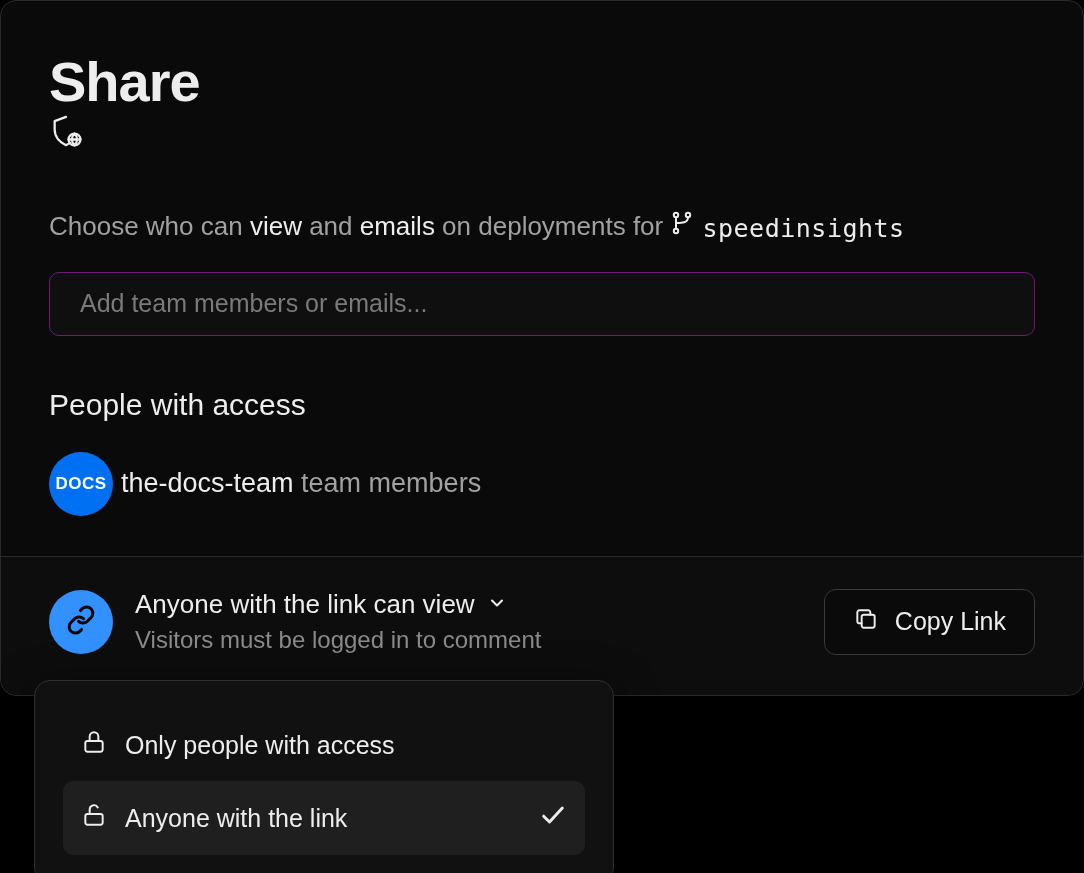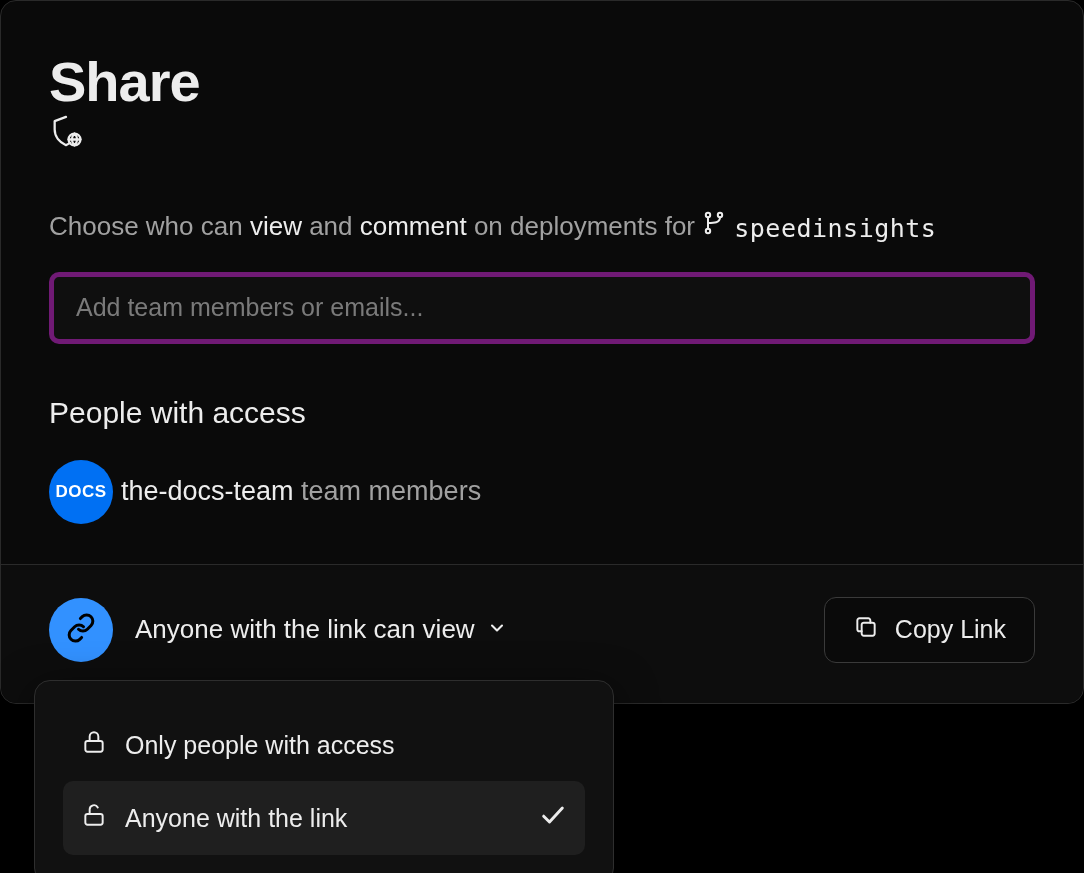--- a/index.html
+++ b/index.html
@@ -53,27 +53,27 @@
   }
   .branch-icon { display: inline-flex; }
   .branch-name {
     font-family: ui-monospace, "SF Mono", Menlo, Consolas, monospace;
     color: #ededed;
     font-size: 25px;
     letter-spacing: 0.5px;
   }
   .input-wrap {
     width: 100%;
-    height: 72px;
+    height: 64px;
     background: #0f0f0f;
-    border: 5px solid #701a75;
+    border: 1px solid #701a75;
     border-radius: 10px;
     display: flex;
     align-items: center;
-    padding: 0 22px;
+    padding: 0 30px;
     margin-bottom: 52px;
   }
   .input-wrap input {
     width: 100%;
     background: transparent;
     border: none;
     outline: none;
     color: #ededed;
     font-size: 25px;
   }
@@ -203,21 +203,21 @@
       <span class="shield-icon">
         <svg width="34" height="34" viewBox="0 0 24 24" fill="none" stroke="#ededed" stroke-width="1.6" stroke-linecap="round" stroke-linejoin="round">
           <path d="M12 2 L4 5 V11 C4 16 7.5 20 12 22 C13 21.6 13.9 21 14.7 20.3"></path>
           <circle cx="18" cy="18" r="4.2"></circle>
           <path d="M13.8 18 H22.2 M18 13.8 C19.2 15 19.8 16.5 19.8 18 C19.8 19.5 19.2 21 18 22.2 M18 13.8 C16.8 15 16.2 16.5 16.2 18 C16.2 19.5 16.8 21 18 22.2"></path>
         </svg>
       </span>
     </div>
 
     <p class="subtitle">
-      <span>Choose who can </span><span class="strong">view</span><span> and </span><span class="strong">comment</span><span> on deployments for </span>
+      <span>Choose who can </span><span class="strong">view</span><span> and </span><span class="strong">emails</span><span> on deployments for </span>
       <span class="branch-wrap">
         <span class="branch-icon">
           <svg width="24" height="24" viewBox="0 0 24 24" fill="none" stroke="#ededed" stroke-width="2" stroke-linecap="round" stroke-linejoin="round">
             <circle cx="6" cy="4" r="2.2"></circle>
             <circle cx="18" cy="4" r="2.2"></circle>
             <circle cx="6" cy="20" r="2.2"></circle>
             <path d="M6 6.2 V17.8"></path>
             <path d="M18 6.2 C18 12 12 12 6 12"></path>
           </svg>
         </span>
@@ -253,20 +253,21 @@
       </div>
       <div class="link-text-wrap">
         <div class="link-select">
           <span>Anyone with the link can view</span>
           <span>
             <svg width="20" height="20" viewBox="0 0 24 24" fill="none" stroke="#ededed" stroke-width="2.5" stroke-linecap="round" stroke-linejoin="round">
               <polyline points="6 9 12 15 18 9"></polyline>
             </svg>
           </span>
         </div>
+        <div class="link-sub">Visitors must be logged in to comment</div>
       </div>
     </div>
     <button class="copy-btn">
       <span>
         <svg width="26" height="26" viewBox="0 0 24 24" fill="none" stroke="#ededed" stroke-width="1.8" stroke-linecap="round" stroke-linejoin="round">
           <rect x="8" y="8" width="12" height="12" rx="2"></rect>
           <path d="M16 8 V6 a2 2 0 0 0 -2 -2 H6 a2 2 0 0 0 -2 2 v8 a2 2 0 0 0 2 2 h2"></path>
         </svg>
       </span>
       <span>Copy Link</span>

